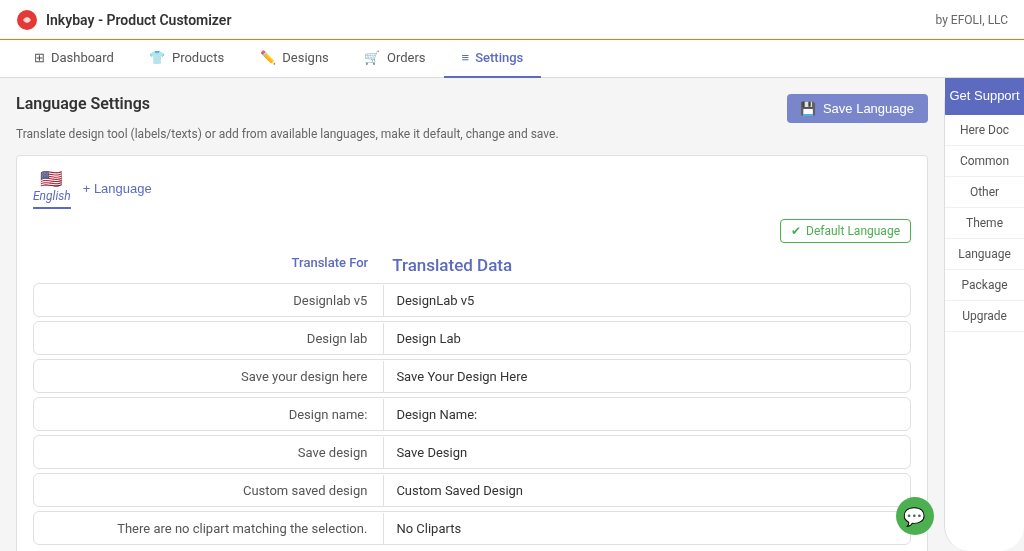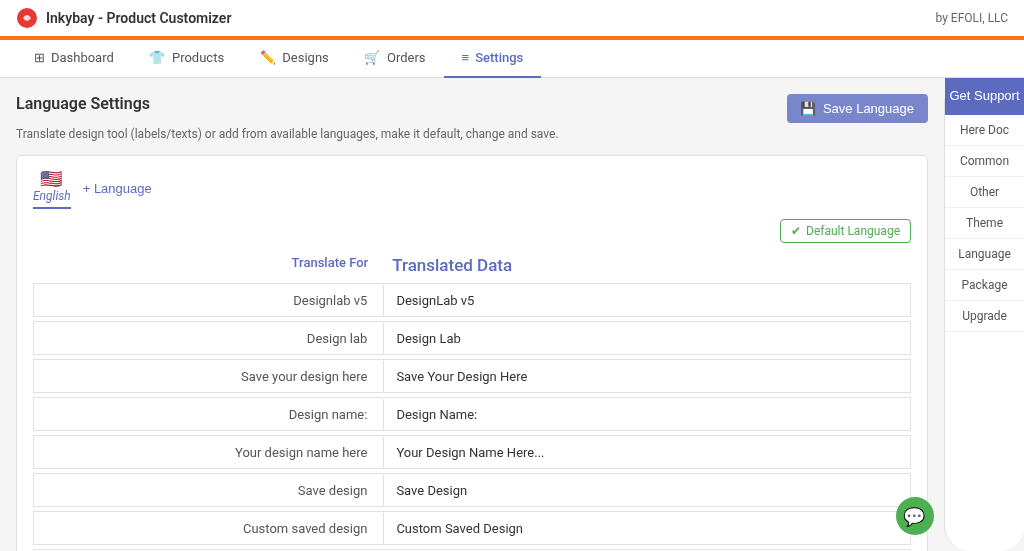--- a/index.html
+++ b/index.html
@@ -1,21 +1,21 @@
 <!DOCTYPE html>
 <html><head>
   <meta charset="utf-8">
   <style>
     * { box-sizing: border-box; margin: 0; padding: 0; }
     body { font-family: -apple-system, BlinkMacSystemFont, 'Segoe UI', Roboto, sans-serif; font-size: 13px; background: #f0f0f0; color: #333; }
 
     
     .top-bar {
       background: #fff;
-      border-bottom: 4px solid #f97316;
+      border-bottom: 1px solid #f97316;
       display: flex;
       align-items: center;
       justify-content: space-between;
       padding: 0 16px;
       height: 40px;
       gap: 40px;
     }
     .top-bar-left { display: flex; align-items: center; gap: 8px; }
     .logo-icon { width: 22px; height: 22px; }
     .app-title { font-size: 14px; font-weight: 600; color: #333; }
@@ -109,21 +109,21 @@
     .translate-header .col-for {
       flex: 0 0 40%; text-align: right; padding-right: 16px;
       color: #5c6bc0; font-size: 13px; font-weight: 500;
     }
     .translate-header .col-data {
       flex: 1; color: #5c6bc0; font-size: 17px; font-weight: 500; padding-left: 8px;
     }
 
     .translate-row {
       display: flex; align-items: center;
-      border: 1px solid #e0e0e0; border-radius: 0;
+      border: 1px solid #e0e0e0; border-radius: 6px;
       margin-bottom: 4px; background: #fff; min-height: 34px;
     }
     .translate-row .row-label {
       flex: 0 0 40%; text-align: right;
       padding: 8px 16px; color: #555; font-size: 13px;
       border-right: 1px solid #e0e0e0;
     }
     .translate-row .row-value {
       flex: 1; padding: 8px 12px; color: #333; font-size: 13px;
     }
@@ -261,24 +261,20 @@
     <div class="row-label">Design lab</div>
     <div class="row-value">Design Lab</div>
   </div>
             <div class="translate-row">
     <div class="row-label">Save your design here</div>
     <div class="row-value">Save Your Design Here</div>
   </div>
             <div class="translate-row">
     <div class="row-label">Design name:</div>
     <div class="row-value">Design Name:</div>
-  </div>
-            <div class="translate-row">
-    <div class="row-label">Your design name here</div>
-    <div class="row-value">Your Design Name Here...</div>
   </div>
             <div class="translate-row">
     <div class="row-label">Save design</div>
     <div class="row-value">Save Design</div>
   </div>
             <div class="translate-row">
     <div class="row-label">Custom saved design</div>
     <div class="row-value">Custom Saved Design</div>
   </div>
             <div class="translate-row">

